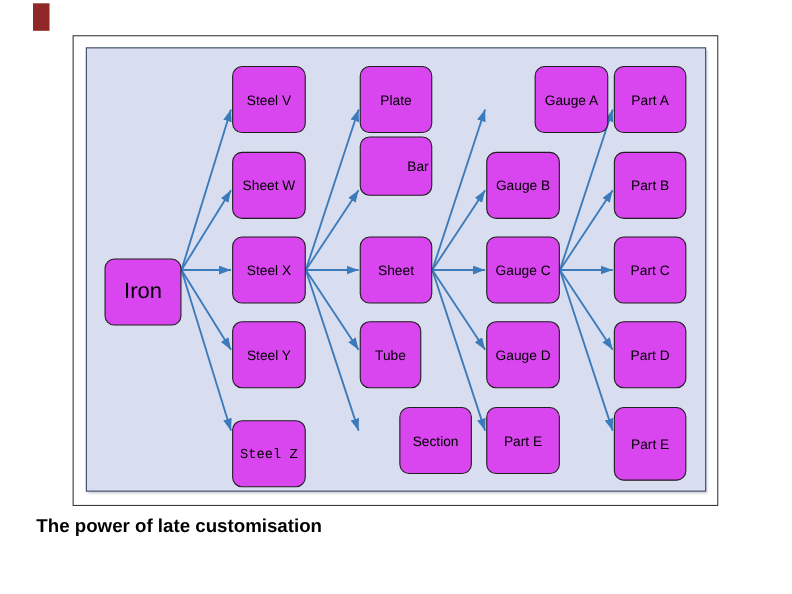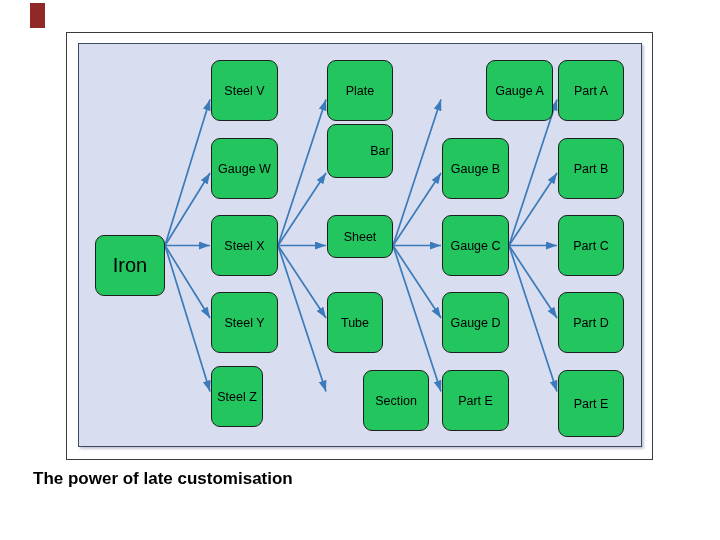--- a/index.html
+++ b/index.html
@@ -19,21 +19,21 @@
   .panel{
     position:absolute;left:78px;top:43px;width:564px;height:404px;
     background:#D8DEEF;border:1px solid #3D4A63;box-sizing:border-box;
     box-shadow:2px 2px 2px rgba(90,100,130,0.35);
   }
   #arrows{
     position:absolute;left:0;top:0;width:720px;height:540px;
     pointer-events:none;
   }
   .node{
-    position:absolute;background:#22c55e;border:1px solid #1f1f1f;
+    position:absolute;background:#d946ef;border:1px solid #1f1f1f;
     border-radius:9px;box-sizing:border-box;
     display:flex;align-items:center;justify-content:center;
     font-size:12.5px;color:#000000;white-space:nowrap;
   }
   .node.big{font-size:20px;}
   .caption{
     position:absolute;left:33px;top:469px;
     font-size:17px;font-weight:bold;color:#000000;line-height:20px;
   }
 </style>
@@ -71,27 +71,27 @@
       <line x1="509" y1="245.5" x2="557" y2="172.966" stroke="#3B7ABB" stroke-width="1.7" marker-end="url(#arrHead)"></line>
       <line x1="509" y1="245.5" x2="557" y2="245.5" stroke="#3B7ABB" stroke-width="1.7" marker-end="url(#arrHead)"></line>
       <line x1="509" y1="245.5" x2="557" y2="318.034" stroke="#3B7ABB" stroke-width="1.7" marker-end="url(#arrHead)"></line>
       <line x1="509" y1="245.5" x2="557" y2="391.51" stroke="#3B7ABB" stroke-width="1.7" marker-end="url(#arrHead)"></line>
     </g>
 </svg>
 
 <div id="nodes">
     <div class="node big" style="left: 95px; top: 215px; width: 70px; height: 61px; margin-top: 20px;">Iron</div>
     <div class="node" style="left: 211px; top: 60px; width: 67px; height: 61px;">Steel V</div>
-    <div class="node" style="left: 211px; top: 138px; width: 67px; height: 61px;">Gauge W</div>
+    <div class="node" style="left: 211px; top: 138px; width: 67px; height: 61px;">Sheet W</div>
     <div class="node" style="left: 211px; top: 215px; width: 67px; height: 61px;">Steel X</div>
     <div class="node" style="left: 211px; top: 292px; width: 67px; height: 61px;">Steel Y</div>
-    <div class="node" style="left: 211px; top: 366px; width: 52px; height: 61px;">Steel Z</div>
+    <div class="node" style="left: 211px; top: 382px; width: 67px; height: 61px; font-family: Liberation Mono, monospace;">Steel Z</div>
     <div class="node" style="left: 327px; top: 60px; width: 66px; height: 61px;">Plate</div>
     <div class="node" style="left: 327px; top: 124px; width: 66px; height: 54px; padding-left: 40px;">Bar</div>
-    <div class="node" style="left: 327px; top: 215px; width: 66px; height: 43px;">Sheet</div>
+    <div class="node" style="left: 327px; top: 215px; width: 66px; height: 61px;">Sheet</div>
     <div class="node" style="left: 327px; top: 292px; width: 56px; height: 61px;">Tube</div>
     <div class="node" style="left: 327px; top: 370px; width: 66px; height: 61px; margin-left: 36px;">Section</div>
     <div class="node" style="left: 442px; top: 60px; width: 67px; height: 61px; margin-left: 44px;">Gauge A</div>
     <div class="node" style="left: 442px; top: 138px; width: 67px; height: 61px;">Gauge B</div>
     <div class="node" style="left: 442px; top: 215px; width: 67px; height: 61px;">Gauge C</div>
     <div class="node" style="left: 442px; top: 292px; width: 67px; height: 61px;">Gauge D</div>
     <div class="node" style="left: 442px; top: 370px; width: 67px; height: 61px;">Part E</div>
     <div class="node" style="left: 558px; top: 60px; width: 66px; height: 61px;">Part A</div>
     <div class="node" style="left: 558px; top: 138px; width: 66px; height: 61px;">Part B</div>
     <div class="node" style="left: 558px; top: 215px; width: 66px; height: 61px;">Part C</div>

